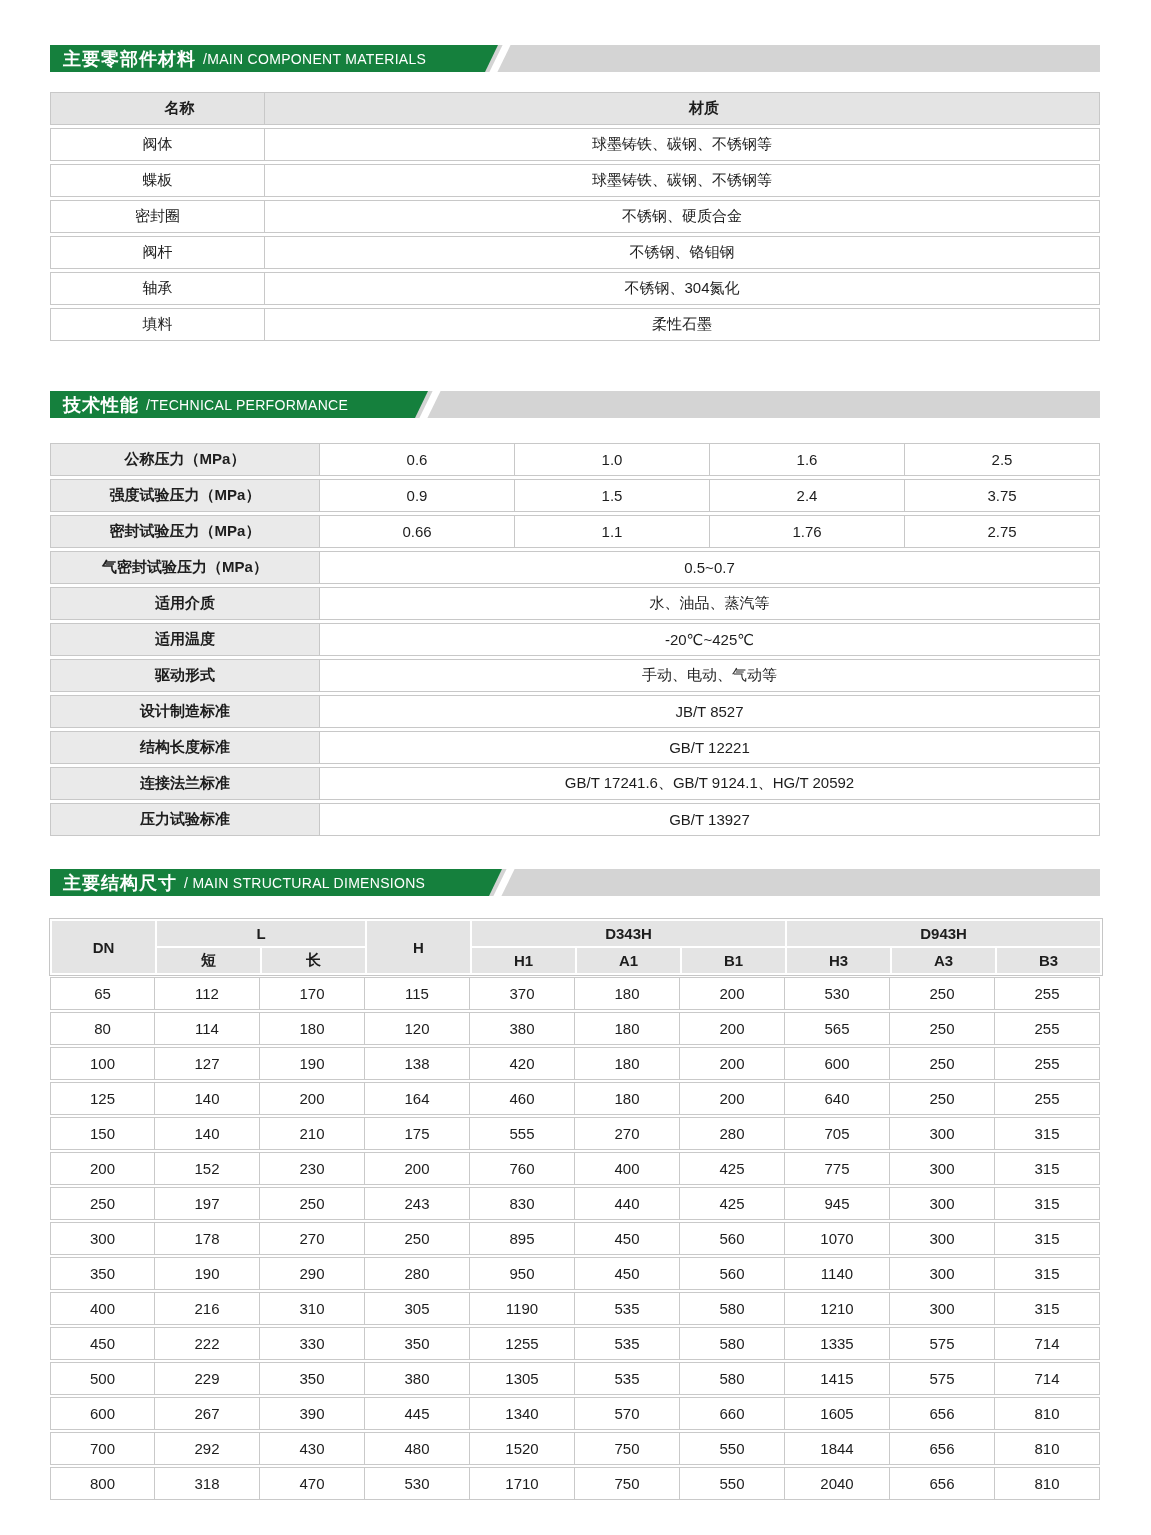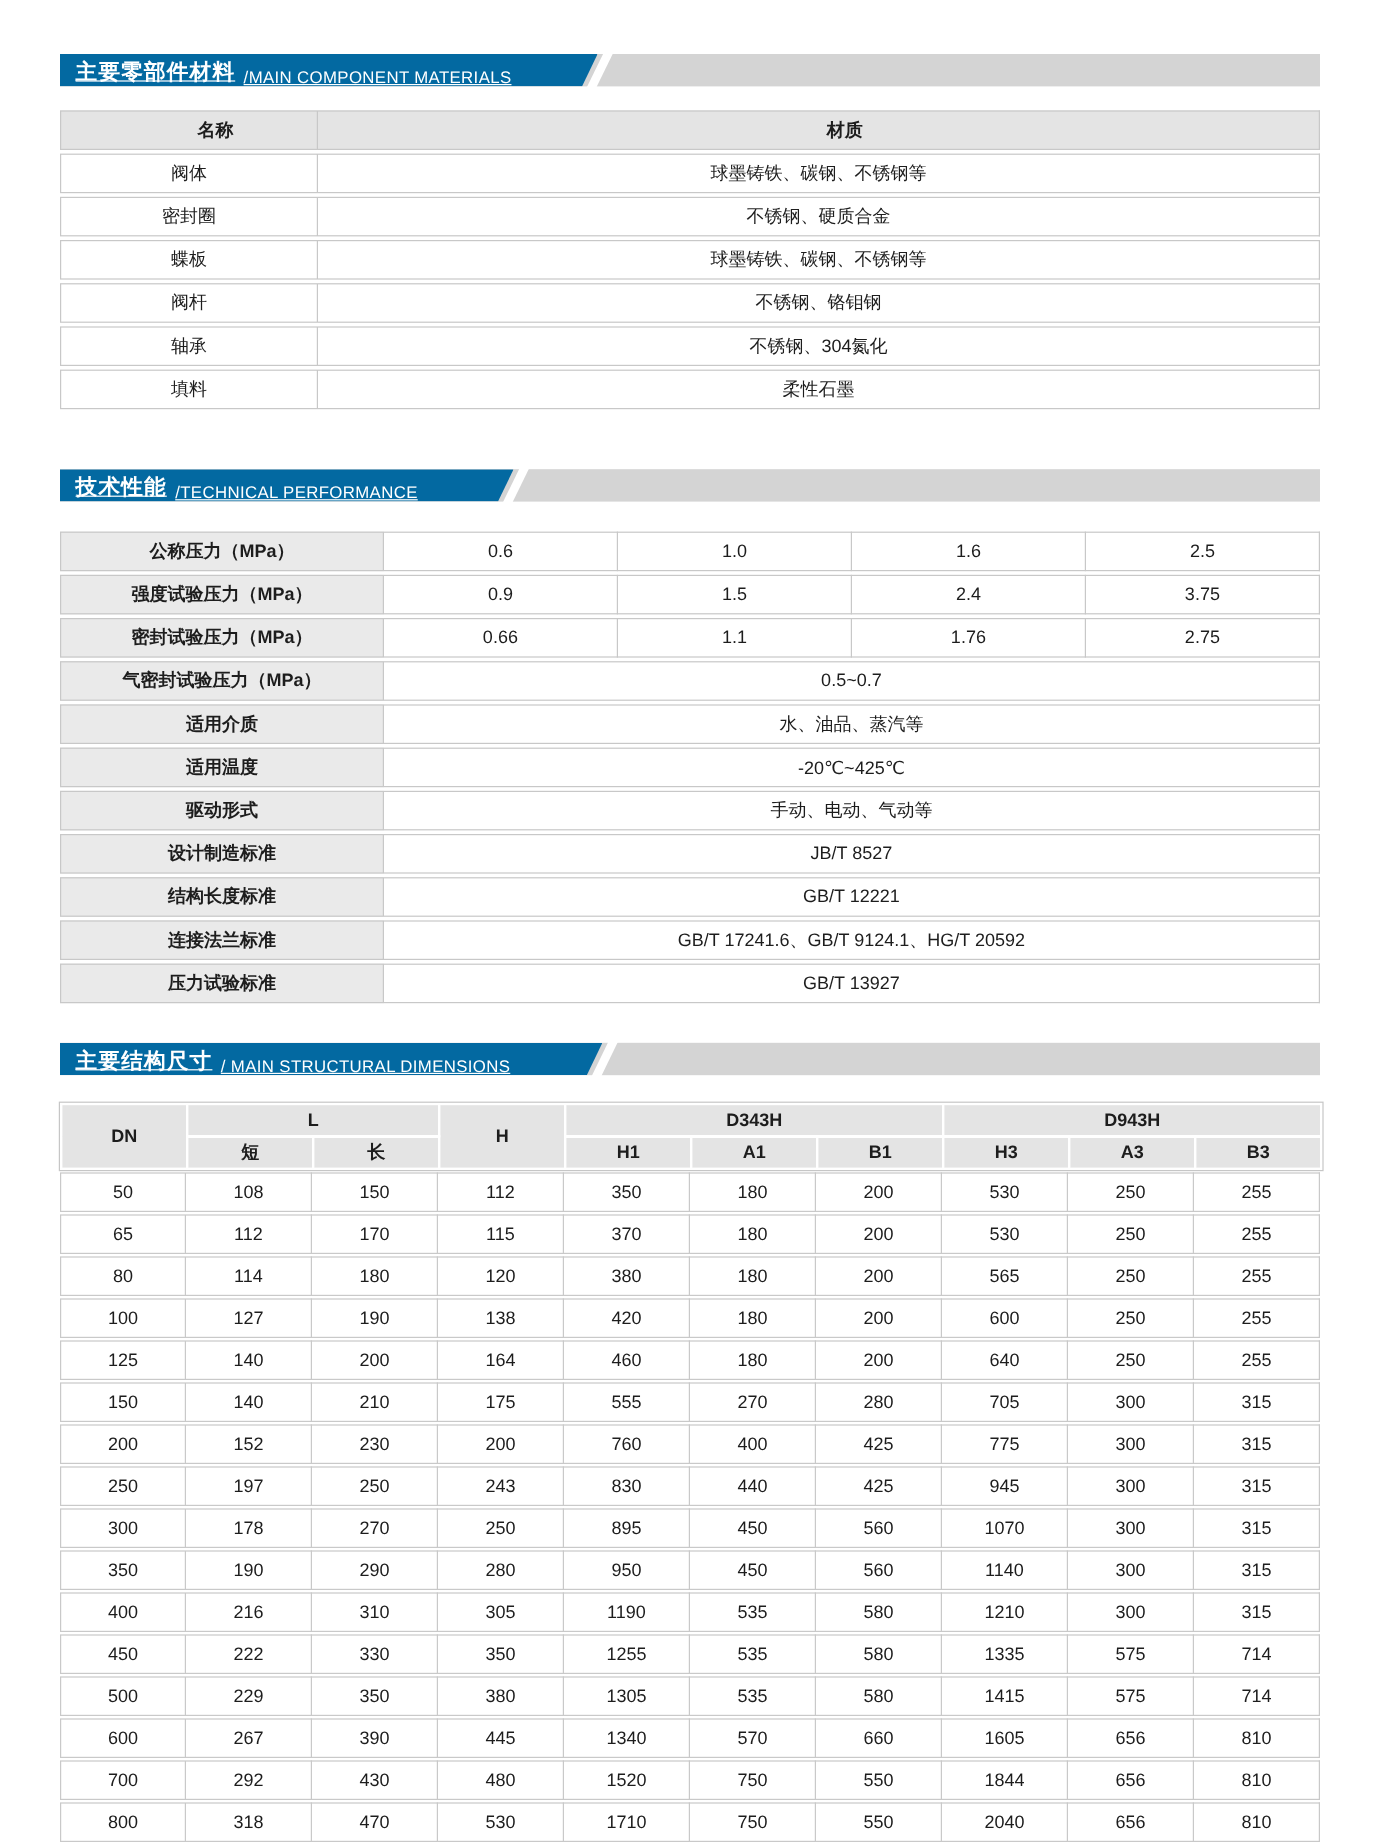--- a/index.html
+++ b/index.html
@@ -6,25 +6,24 @@
   body {
     width:1151px; height:1535px; position:relative; overflow:hidden;
     background:#ffffff; color:#1d1d1d;
     font-family:"Liberation Sans","DejaVu Sans",sans-serif;
   }
   .content { position:absolute; left:50px; top:0; width:1050px; height:1535px; }
 
   
   .banner { position:absolute; left:0; width:1050px; height:27px; background:#d4d4d4; }
   .banner .blue {
-    position:absolute; left:0; top:0; bottom:0; background:#0369a1; color:#fff;
-    display:flex; align-items:flex-end; gap:7px; padding-left:13px; box-sizing:border-box;
+    position:absolute; left:0; top:0; bottom:0; background:#15803d; color:#fff;
+    display:flex; align-items:center; gap:7px; padding-left:13px; box-sizing:border-box;
     clip-path:polygon(0 0, 100% 0, calc(100% - 13px) 100%, 0 100%);
     white-space:nowrap;
-    text-decoration:underline;
   }
   .banner .zh { font-size:18px; font-weight:bold; letter-spacing:1px; }
   .banner .en { font-size:14px; letter-spacing:0.3px; }
   .banner .slash { position:absolute; top:-1px; bottom:-1px; width:8px; background:#ffffff; transform:skewX(-26deg); }
   .banner1 { top:45px; }  .banner1 .blue { width:448px; } .banner1 .slash { left:446px; }
   .banner2 { top:391px; } .banner2 .blue { width:378px; } .banner2 .slash { left:376px; }
   .banner3 { top:869px; } .banner3 .blue { width:452px; } .banner3 .slash { left:450px; }
 
   
   table { border-collapse:separate; border-spacing:0 3px; table-layout:fixed; position:absolute; }
@@ -72,26 +71,26 @@
     <tbody id="t1-body">
         <tr class="hdr">
           <td>名称</td>
           <td>材质</td>
         </tr>
         <tr>
           <td>阀体</td>
           <td>球墨铸铁、碳钢、不锈钢等</td>
         </tr>
         <tr>
+          <td>蝶板</td>
+          <td>球墨铸铁、碳钢、不锈钢等</td>
+        </tr>
+        <tr>
           <td>密封圈</td>
           <td>不锈钢、硬质合金</td>
-        </tr>
-        <tr>
-          <td>蝶板</td>
-          <td>球墨铸铁、碳钢、不锈钢等</td>
         </tr>
         <tr>
           <td>阀杆</td>
           <td>不锈钢、铬钼钢</td>
         </tr>
         <tr>
           <td>轴承</td>
           <td>不锈钢、304氮化</td>
         </tr>
         <tr>
@@ -224,32 +223,20 @@
         <col style="width:105px">
         <col style="width:105px">
       <col style="width:105px">
         <col style="width:105px">
         <col style="width:105px">
         <col style="width:105px">
         <col style="width:105px">
     </colgroup>
     <tbody id="t3-body">
         <tr>
-          <td>50</td>
-          <td>108</td>
-          <td>150</td>
-          <td>112</td>
-          <td>350</td>
-          <td>180</td>
-          <td>200</td>
-          <td>530</td>
-          <td>250</td>
-          <td>255</td>
-        </tr>
-        <tr>
           <td>65</td>
           <td>112</td>
           <td>170</td>
           <td>115</td>
           <td>370</td>
           <td>180</td>
           <td>200</td>
           <td>530</td>
           <td>250</td>
           <td>255</td>

